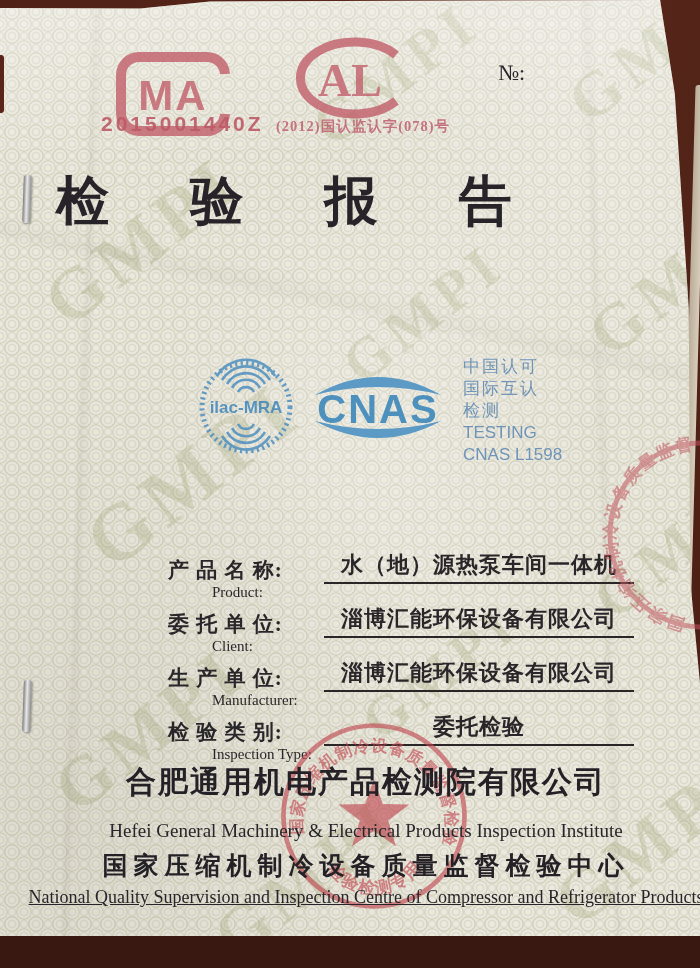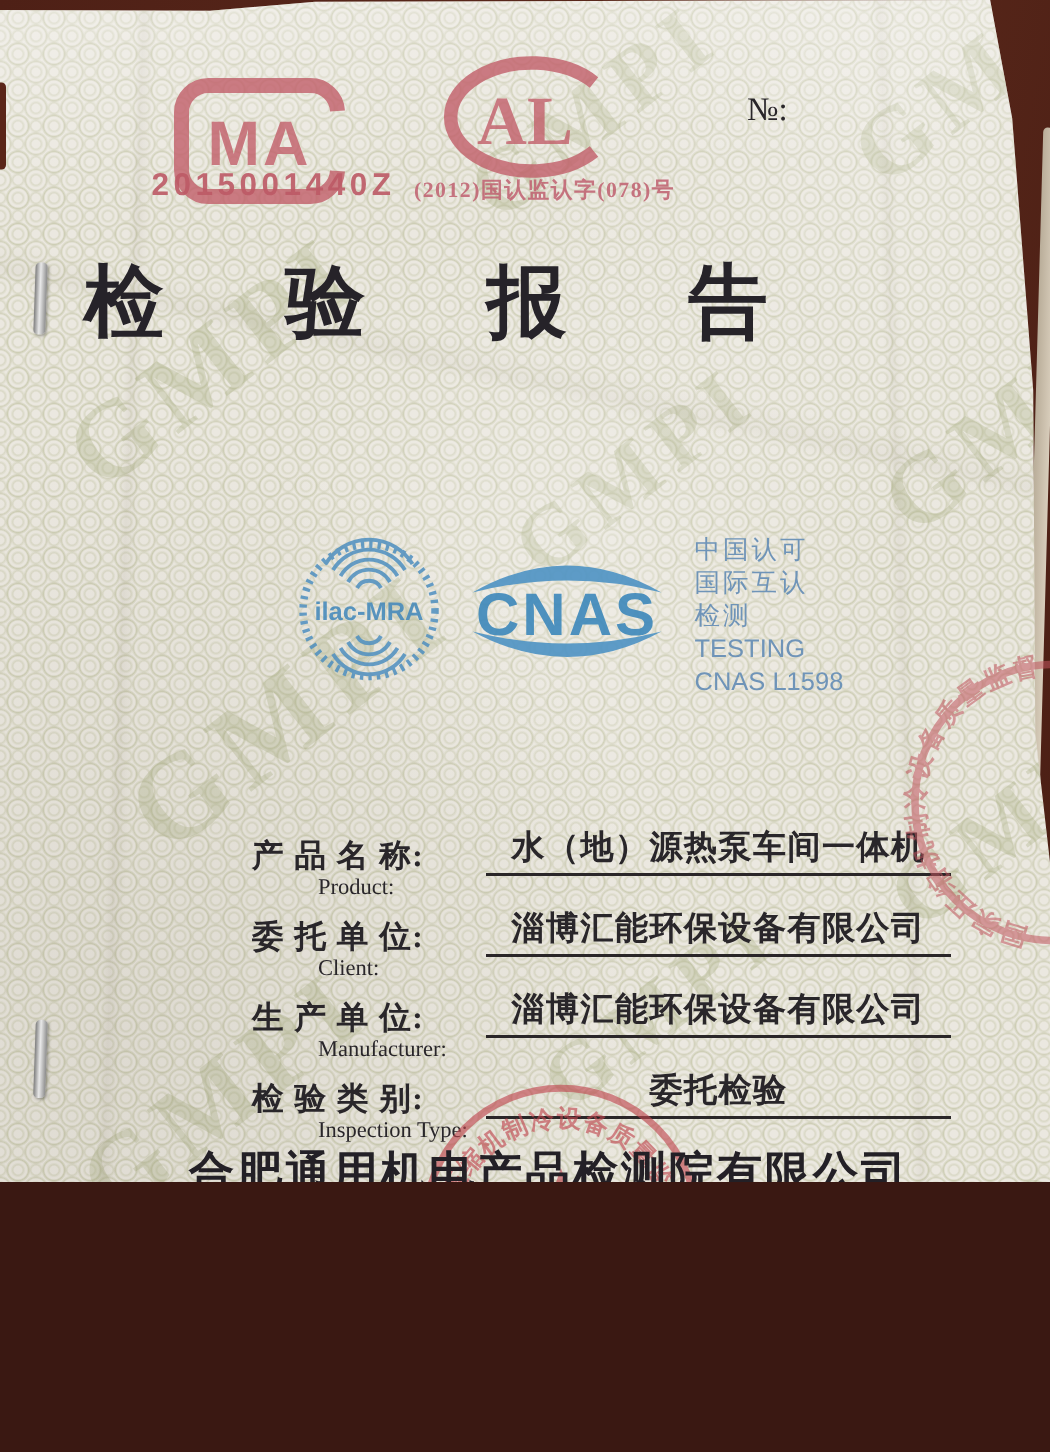--- a/index.html
+++ b/index.html
@@ -1,17 +1,17 @@
 <!DOCTYPE html>
 <html><head>
 <meta charset="utf-8">
 <style>
   html,body{margin:0;padding:0;background:#3a1812;}
   .stage{
-    position:relative;width:700px;height:788px;overflow:hidden;
+    position:relative;width:700px;height:936px;overflow:hidden;
     background:linear-gradient(100deg,#4e2016,#5d2a1c 60%,#4a1e14);
     font-family:"Liberation Serif","DejaVu Serif",serif;color:#29262a;
   }
   .underpages{
     position:absolute;right:2px;top:85px;width:10px;height:540px;
     background:linear-gradient(to right,#b9ad99,#d8cdbb);
     transform:rotate(1.6deg);border-radius:3px;
   }
   .paper{
     position:absolute;inset:0;

